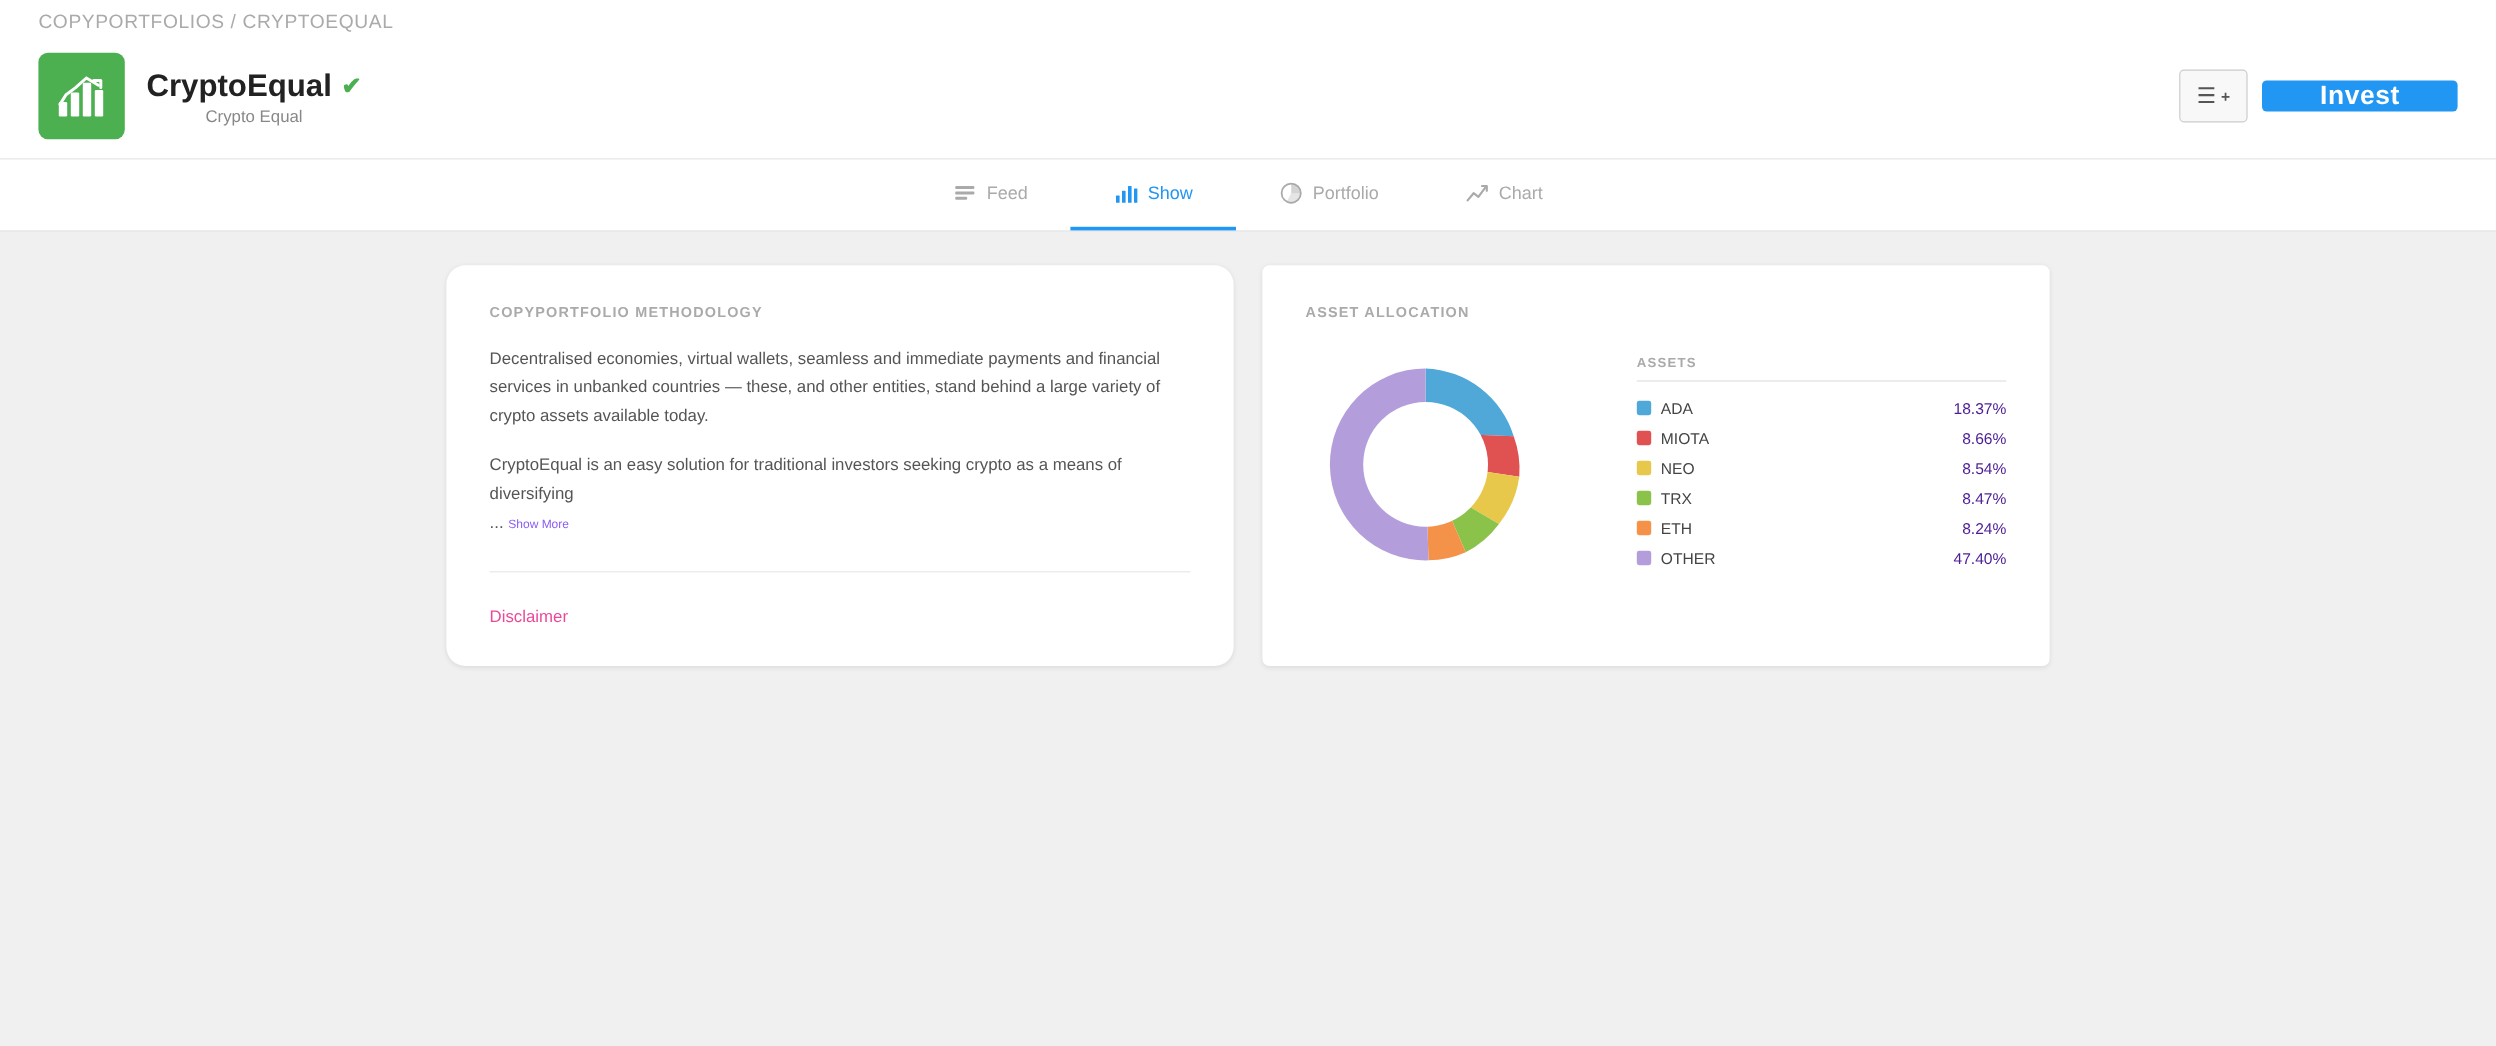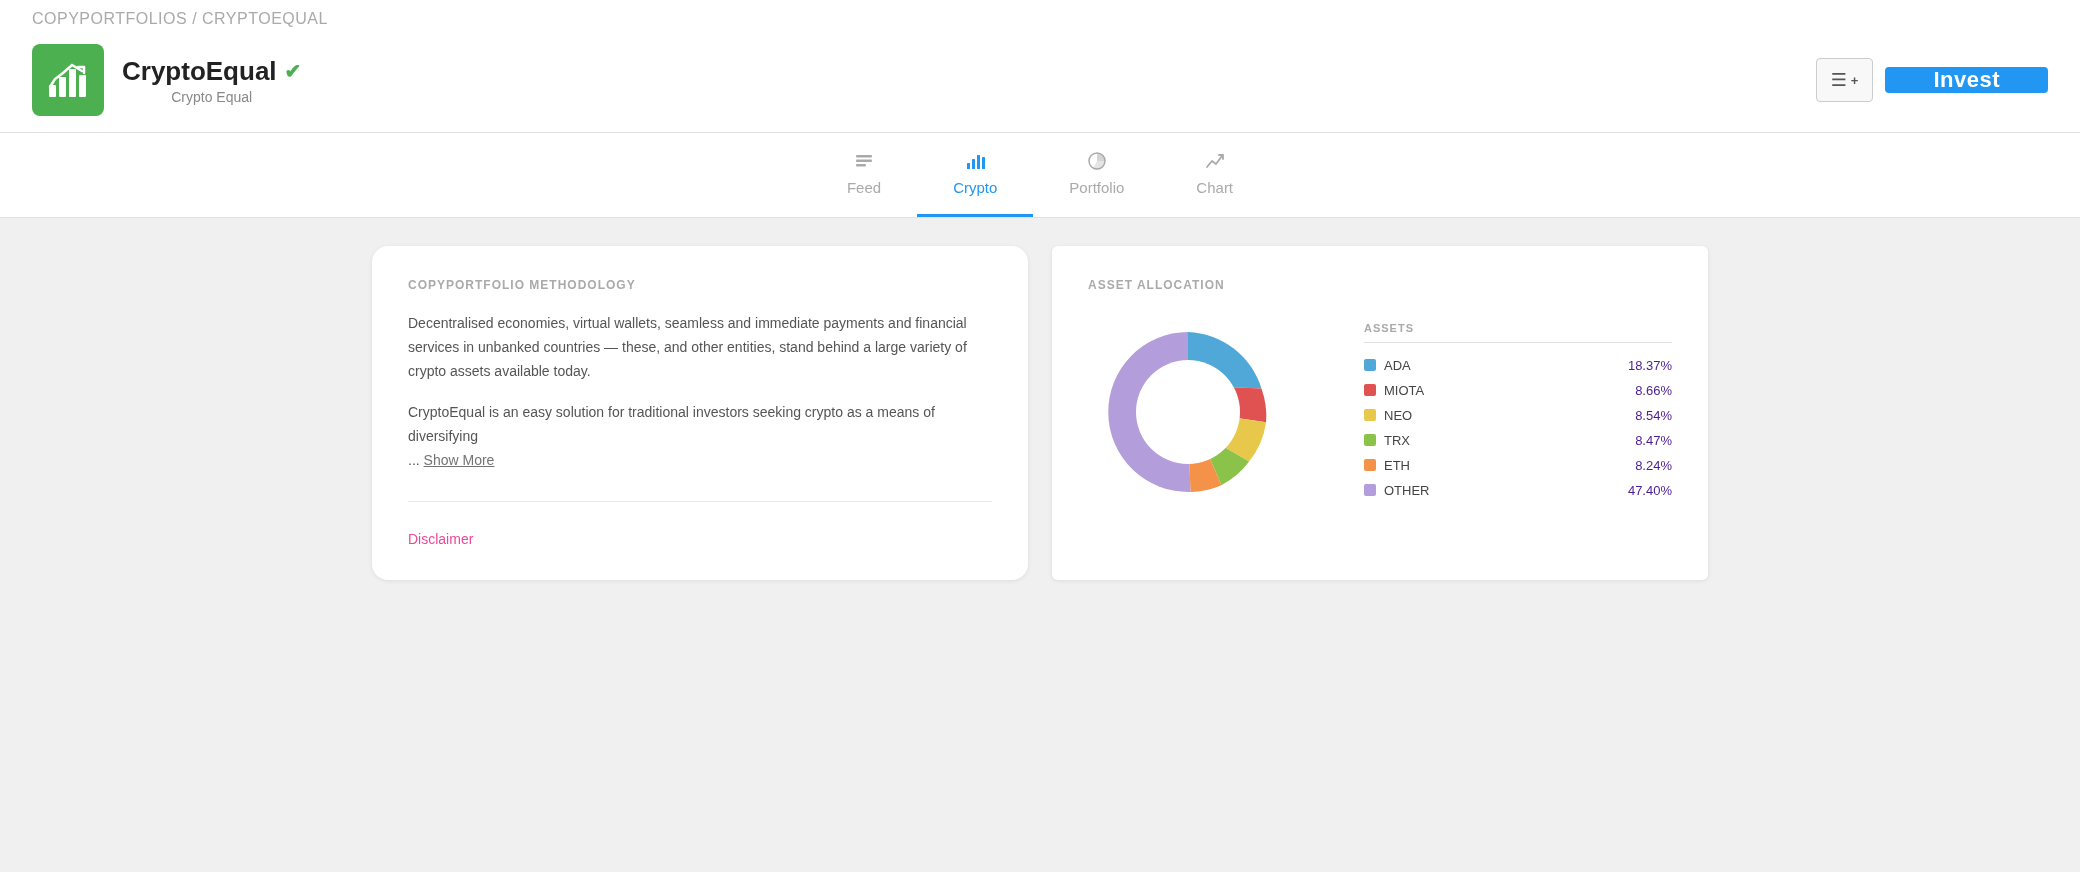--- a/index.html
+++ b/index.html
@@ -16,32 +16,32 @@
     .logo-box svg { width: 46px; height: 46px; }
     .title-block { display: flex; flex-direction: column; }
     .title-name { font-size: 26px; font-weight: 700; color: #222; display: flex; align-items: center; gap: 8px; }
     .verified-icon { color: #4caf50; font-size: 20px; }
     .subtitle { font-size: 14px; color: #888; margin-top: 2px; text-align: center; }
     .header-right { display: flex; align-items: center; gap: 12px; }
     .menu-btn { border: 1px solid #ccc; background: #f8f8f8; border-radius: 4px; padding: 10px 14px; cursor: pointer; font-size: 18px; color: #555; display: flex; align-items: center; gap: 4px; }
     .invest-btn { background: #2196f3; color: #fff; border: none; border-radius: 4px; padding: 0 48px; font-size: 22px; font-weight: 700; cursor: pointer; letter-spacing: 0.5px; }
 
     .nav-tabs { background: #fff; border-bottom: 1px solid #e0e0e0; display: flex; justify-content: center; gap: 0; }
-    .nav-tab { display: flex; align-items: center; gap: 8px; padding: 18px 36px; font-size: 15px; color: #aaa; cursor: pointer; border-bottom: 3px solid transparent; text-decoration: none; flex-direction: column; }
+    .nav-tab { display: flex; align-items: center; gap: 8px; padding: 18px 36px; font-size: 15px; color: #aaa; cursor: pointer; border-bottom: 3px solid transparent; text-decoration: none; }
     .nav-tab.active { color: #2196f3; border-bottom: 3px solid #2196f3; }
     .nav-tab svg { width: 20px; height: 20px; }
 
     .main-content { display: flex; gap: 24px; padding: 28px 32px; max-width: 1400px; margin: 0 auto; }
 
     .left-card { background: #fff; border-radius: 16px; flex: 1; padding: 32px 36px; box-shadow: 0 1px 4px rgba(0,0,0,0.08); }
     .right-card { background: #fff; border-radius: 6px; flex: 1; padding: 32px 36px; box-shadow: 0 1px 4px rgba(0,0,0,0.08); }
 
     .section-title { font-size: 12px; font-weight: 700; letter-spacing: 1px; color: #aaa; margin-bottom: 20px; text-transform: uppercase; }
     .methodology-text { font-size: 14px; color: #555; line-height: 1.7; margin-bottom: 18px; }
-    .show-more-link { color: #737373; cursor: pointer; font-size: 14px; text-decoration: underline; }
+    .show-more-link { color: #8b5cf6; cursor: pointer; font-size: 10px; }
     .ellipsis { color: #555; }
 
     .divider { border: none; border-top: 1px solid #e8e8e8; margin: 28px 0; }
     .disclaimer-link { color: #ec4899; font-size: 14px; cursor: pointer; margin-top: 32px; }
 
     
     .asset-body { display: flex; align-items: center; gap: 40px; }
     .donut-container { position: relative; width: 200px; height: 200px; flex-shrink: 0; }
     .donut-svg { width: 200px; height: 200px; }
 
@@ -98,21 +98,21 @@
       </svg>
     <span>Feed</span>
   </a>
   <a class="nav-tab active">
     <svg viewBox="0 0 20 20" fill="none">
         <rect x="2" y="12" width="3" height="6" rx="0.5" fill="#2196f3"></rect>
         <rect x="7" y="8" width="3" height="10" rx="0.5" fill="#2196f3"></rect>
         <rect x="12" y="4" width="3" height="14" rx="0.5" fill="#2196f3"></rect>
         <rect x="17" y="6" width="3" height="12" rx="0.5" fill="#2196f3"></rect>
       </svg>
-    <span>Crypto</span>
+    <span>Show</span>
   </a>
   <a class="nav-tab">
     <svg viewBox="0 0 20 20" fill="none">
         <circle cx="10" cy="10" r="8" stroke="#aaa" stroke-width="1.5" fill="none"></circle>
         <path d="M10 10 L10 2 A8 8 0 0 1 18 10 Z" fill="#aaa" opacity="0.5"></path>
         <path d="M10 10 L18 10 A8 8 0 0 1 6 17.5 Z" fill="#aaa" opacity="0.3"></path>
       </svg>
     <span>Portfolio</span>
   </a>
   <a class="nav-tab">

